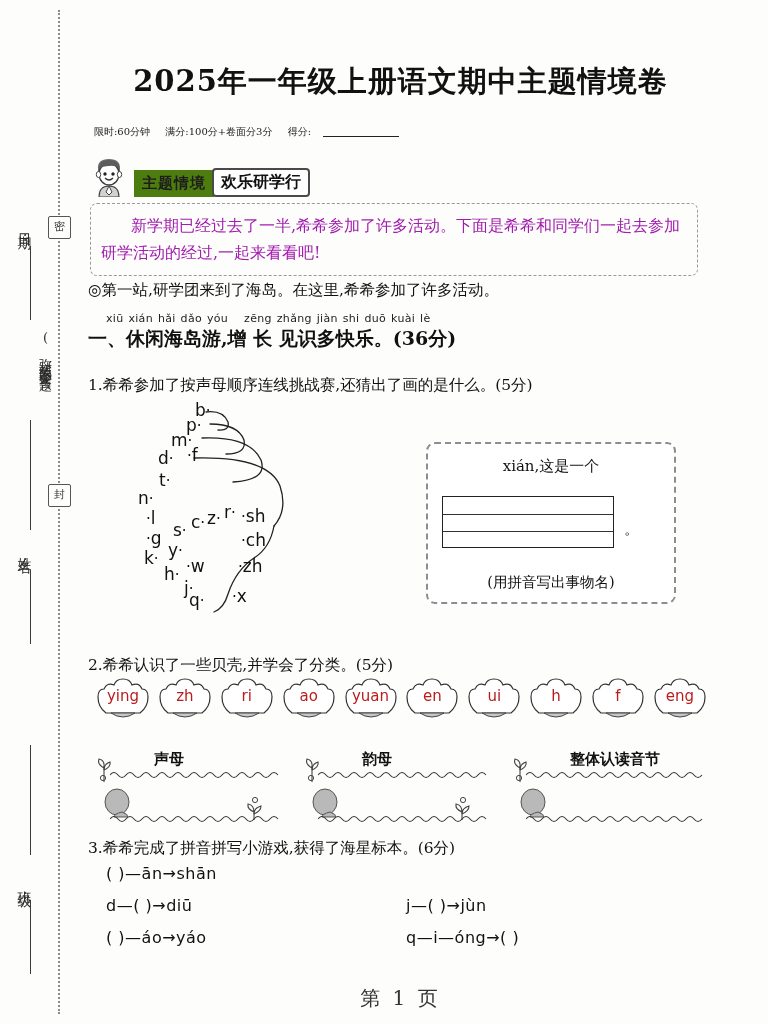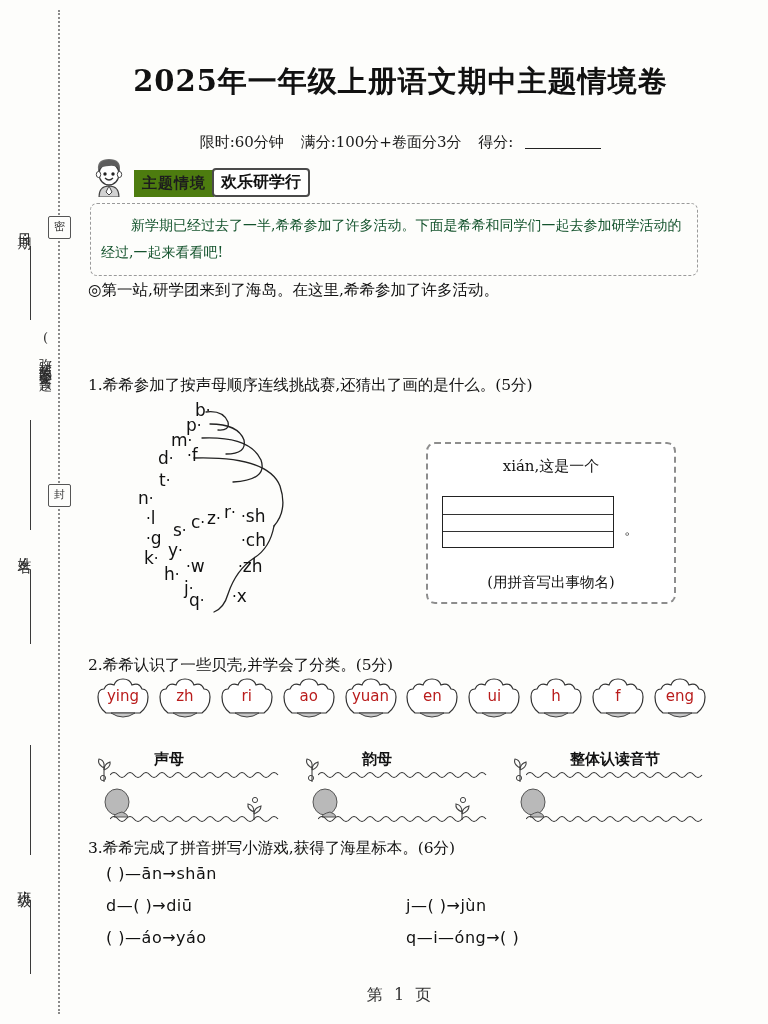--- a/index.html
+++ b/index.html
@@ -98,25 +98,23 @@
     font-weight: bold;
     font-size: 29px;
     letter-spacing: 1px;
     color: #111;
   }
 
   .exam-meta {
     position: absolute;
     left: 0; top: 125px;
     width: 625px;
-    text-align: center;
-    font-family: "DejaVu Serif", "Liberation Serif", serif;
-    font-size: 15px;
+    font-family: "DejaVu Serif", "Liberation Serif", serif;
+    font-size: 10px;
     color: #1a1a1a;
-    margin-top: 8px;
   }
   .exam-meta span { margin: 0 6px; }
   .score-blank {
     display: inline-block;
     width: 76px;
     border-bottom: 1.5px solid #222;
     vertical-align: -2px;
   }
 
   
@@ -153,23 +151,23 @@
   }
 
   .intro-box {
     position: absolute;
     left: 2px; top: 203px;
     width: 608px;
     border: 1.5px dashed #9a9a9a;
     border-radius: 7px;
     padding: 8px 10px 9px 10px;
     font-family: "DejaVu Serif", "Liberation Serif", serif;
-    font-size: 14px;
+    font-size: 16px;
     line-height: 27px;
-    color: #14532d;
+    color: #a21caf;
     text-indent: 30px;
     box-sizing: border-box;
   }
 
   .station-line {
     position: absolute;
     left: 0px; top: 280px;
     font-family: "DejaVu Serif", "Liberation Serif", serif;
     font-size: 15.5px;
     color: #111;
@@ -331,21 +329,21 @@
     letter-spacing: 0.5px;
     white-space: nowrap;
   }
 
   .footer {
     position: absolute;
     left: 0; top: 985px;
     width: 625px;
     text-align: center;
     font-family: "DejaVu Serif", "Liberation Serif", serif;
-    font-size: 16px;
+    font-size: 20px;
     color: #333;
     letter-spacing: 3px;
   }
 </style>
 </head>
 <body>
 
 <div class="page">
 
   <div class="margin-strip">
@@ -394,20 +392,24 @@
       </div>
       <div class="badge-gray">主题情境</div>
       <div class="badge-white">欢乐研学行</div>
     </div>
 
     <div class="intro-box">新学期已经过去了一半,希希参加了许多活动。下面是希希和同学们一起去参加研学活动的经过,一起来看看吧!</div>
 
     <div class="station-line">◎第一站,研学团来到了海岛。在这里,希希参加了许多活动。</div>
 
     <div class="section-head">
+      <div class="pinyin-row">
+        <i>xiū</i><i>xián</i><i>hǎi</i><i>dǎo</i><i class="gap">yóu</i><i>zēng</i><i>zhǎng</i><i>jiàn</i><i>shi</i><i>duō</i><i>kuài</i><i>lè</i>
+      </div>
+      <div class="section-title">一、休闲海岛游,增 长 见识多快乐。(36分)</div>
     </div>
 
     <div class="q-head q1">1.希希参加了按声母顺序连线挑战赛,还猜出了画的是什么。(5分)</div>
 
     <div class="dots-area">
       <svg width="300" height="230" viewBox="0 0 300 230" style="position:absolute;left:0;top:0;">
         <g fill="none" stroke="#222" stroke-width="1.3" stroke-linecap="round">
           <path d="M78 14 Q95 12 100 24 Q102 33 90 32"></path>
           <path d="M82 26 Q110 26 116 42 Q119 56 98 56"></path>
           <path d="M74 40 Q122 38 133 62 Q140 82 105 84"></path>

